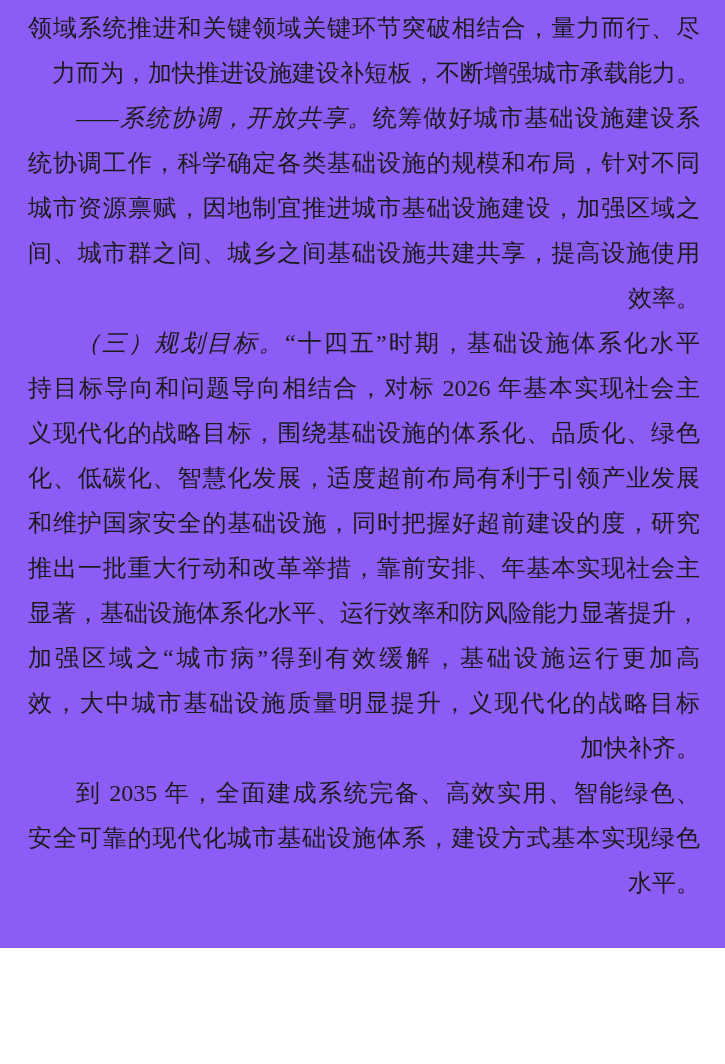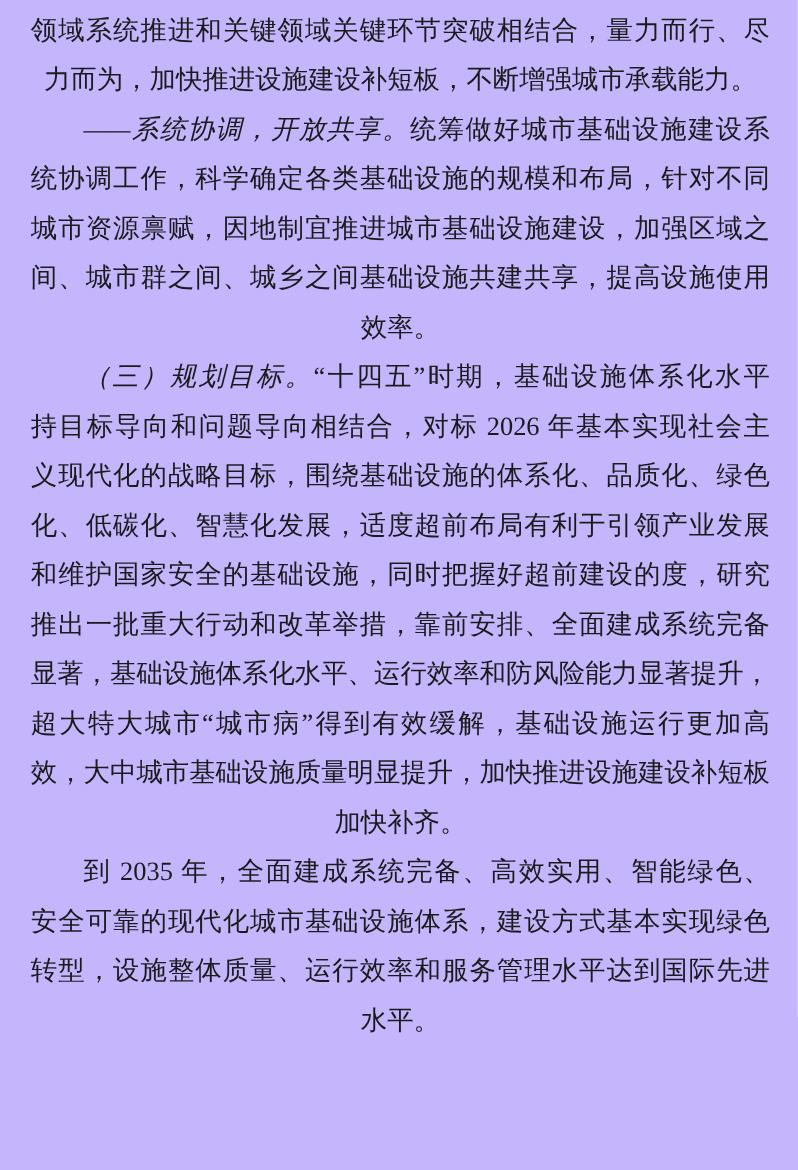--- a/index.html
+++ b/index.html
@@ -1,20 +1,20 @@
 <!DOCTYPE html>
 <html><head>
 <meta charset="utf-8">
 <style>
   html, body { margin: 0; padding: 0; }
   .page {
     position: relative;
     width: 725px;
-    height: 1064px;
-    background: #c4b5fd;
+    height: 948px;
+    background: #8b5cf6;
     overflow: hidden;
     font-family: "Liberation Serif", "DejaVu Serif", serif;
   }
   .content {
     position: absolute;
     top: 6px;
     left: 28px;
     width: 672px;
     color: #1b1b1b;
   }
@@ -24,21 +24,21 @@
     font-size: 24px;
     overflow: hidden;
   }
   
   .jf {
     text-align: justify;
     text-align-last: justify;
     text-justify: inter-character;
   }
   
-  .pe { text-align: center; }
+  .pe { text-align: right; }
   
   .in { text-indent: 2em; }
   
   .lead { font-style: italic; }
 </style>
 </head>
 <body>
 
 <div class="page">
   <div class="content">
@@ -50,26 +50,25 @@
     <div class="ln jf"><span>统协调工作，科学确定各类基础设施的规模和布局，针对不同</span></div>
     <div class="ln jf"><span>城市资源禀赋，因地制宜推进城市基础设施建设，加强区域之</span></div>
     <div class="ln jf"><span>间、城市群之间、城乡之间基础设施共建共享，提高设施使用</span></div>
     <div class="ln pe"><span>效率。</span></div>
 
     <div class="ln jf in"><span class="lead">（三）规划目标。</span><span>“十四五”时期，基础设施体系化水平</span></div>
     <div class="ln jf"><span>持目标导向和问题导向相结合，对标 2026 年基本实现社会主</span></div>
     <div class="ln jf"><span>义现代化的战略目标，围绕基础设施的体系化、品质化、绿色</span></div>
     <div class="ln jf"><span>化、低碳化、智慧化发展，适度超前布局有利于引领产业发展</span></div>
     <div class="ln jf"><span>和维护国家安全的基础设施，同时把握好超前建设的度，研究</span></div>
-    <div class="ln jf"><span>推出一批重大行动和改革举措，靠前安排、全面建成系统完备</span></div>
+    <div class="ln jf"><span>推出一批重大行动和改革举措，靠前安排、年基本实现社会主</span></div>
 
     <div class="ln jf"><span>显著，基础设施体系化水平、运行效率和防风险能力显著提升，</span></div>
-    <div class="ln jf"><span>超大特大城市“城市病”得到有效缓解，基础设施运行更加高</span></div>
-    <div class="ln jf"><span>效，大中城市基础设施质量明显提升，加快推进设施建设补短板</span></div>
+    <div class="ln jf"><span>加强区域之“城市病”得到有效缓解，基础设施运行更加高</span></div>
+    <div class="ln jf"><span>效，大中城市基础设施质量明显提升，义现代化的战略目标</span></div>
     <div class="ln pe"><span>加快补齐。</span></div>
 
     <div class="ln jf in"><span>到 2035 年，全面建成系统完备、高效实用、智能绿色、</span></div>
     <div class="ln jf"><span>安全可靠的现代化城市基础设施体系，建设方式基本实现绿色</span></div>
-    <div class="ln jf"><span>转型，设施整体质量、运行效率和服务管理水平达到国际先进</span></div>
     <div class="ln pe"><span>水平。</span></div>
 
   </div>
 </div>
 
 </body></html>

